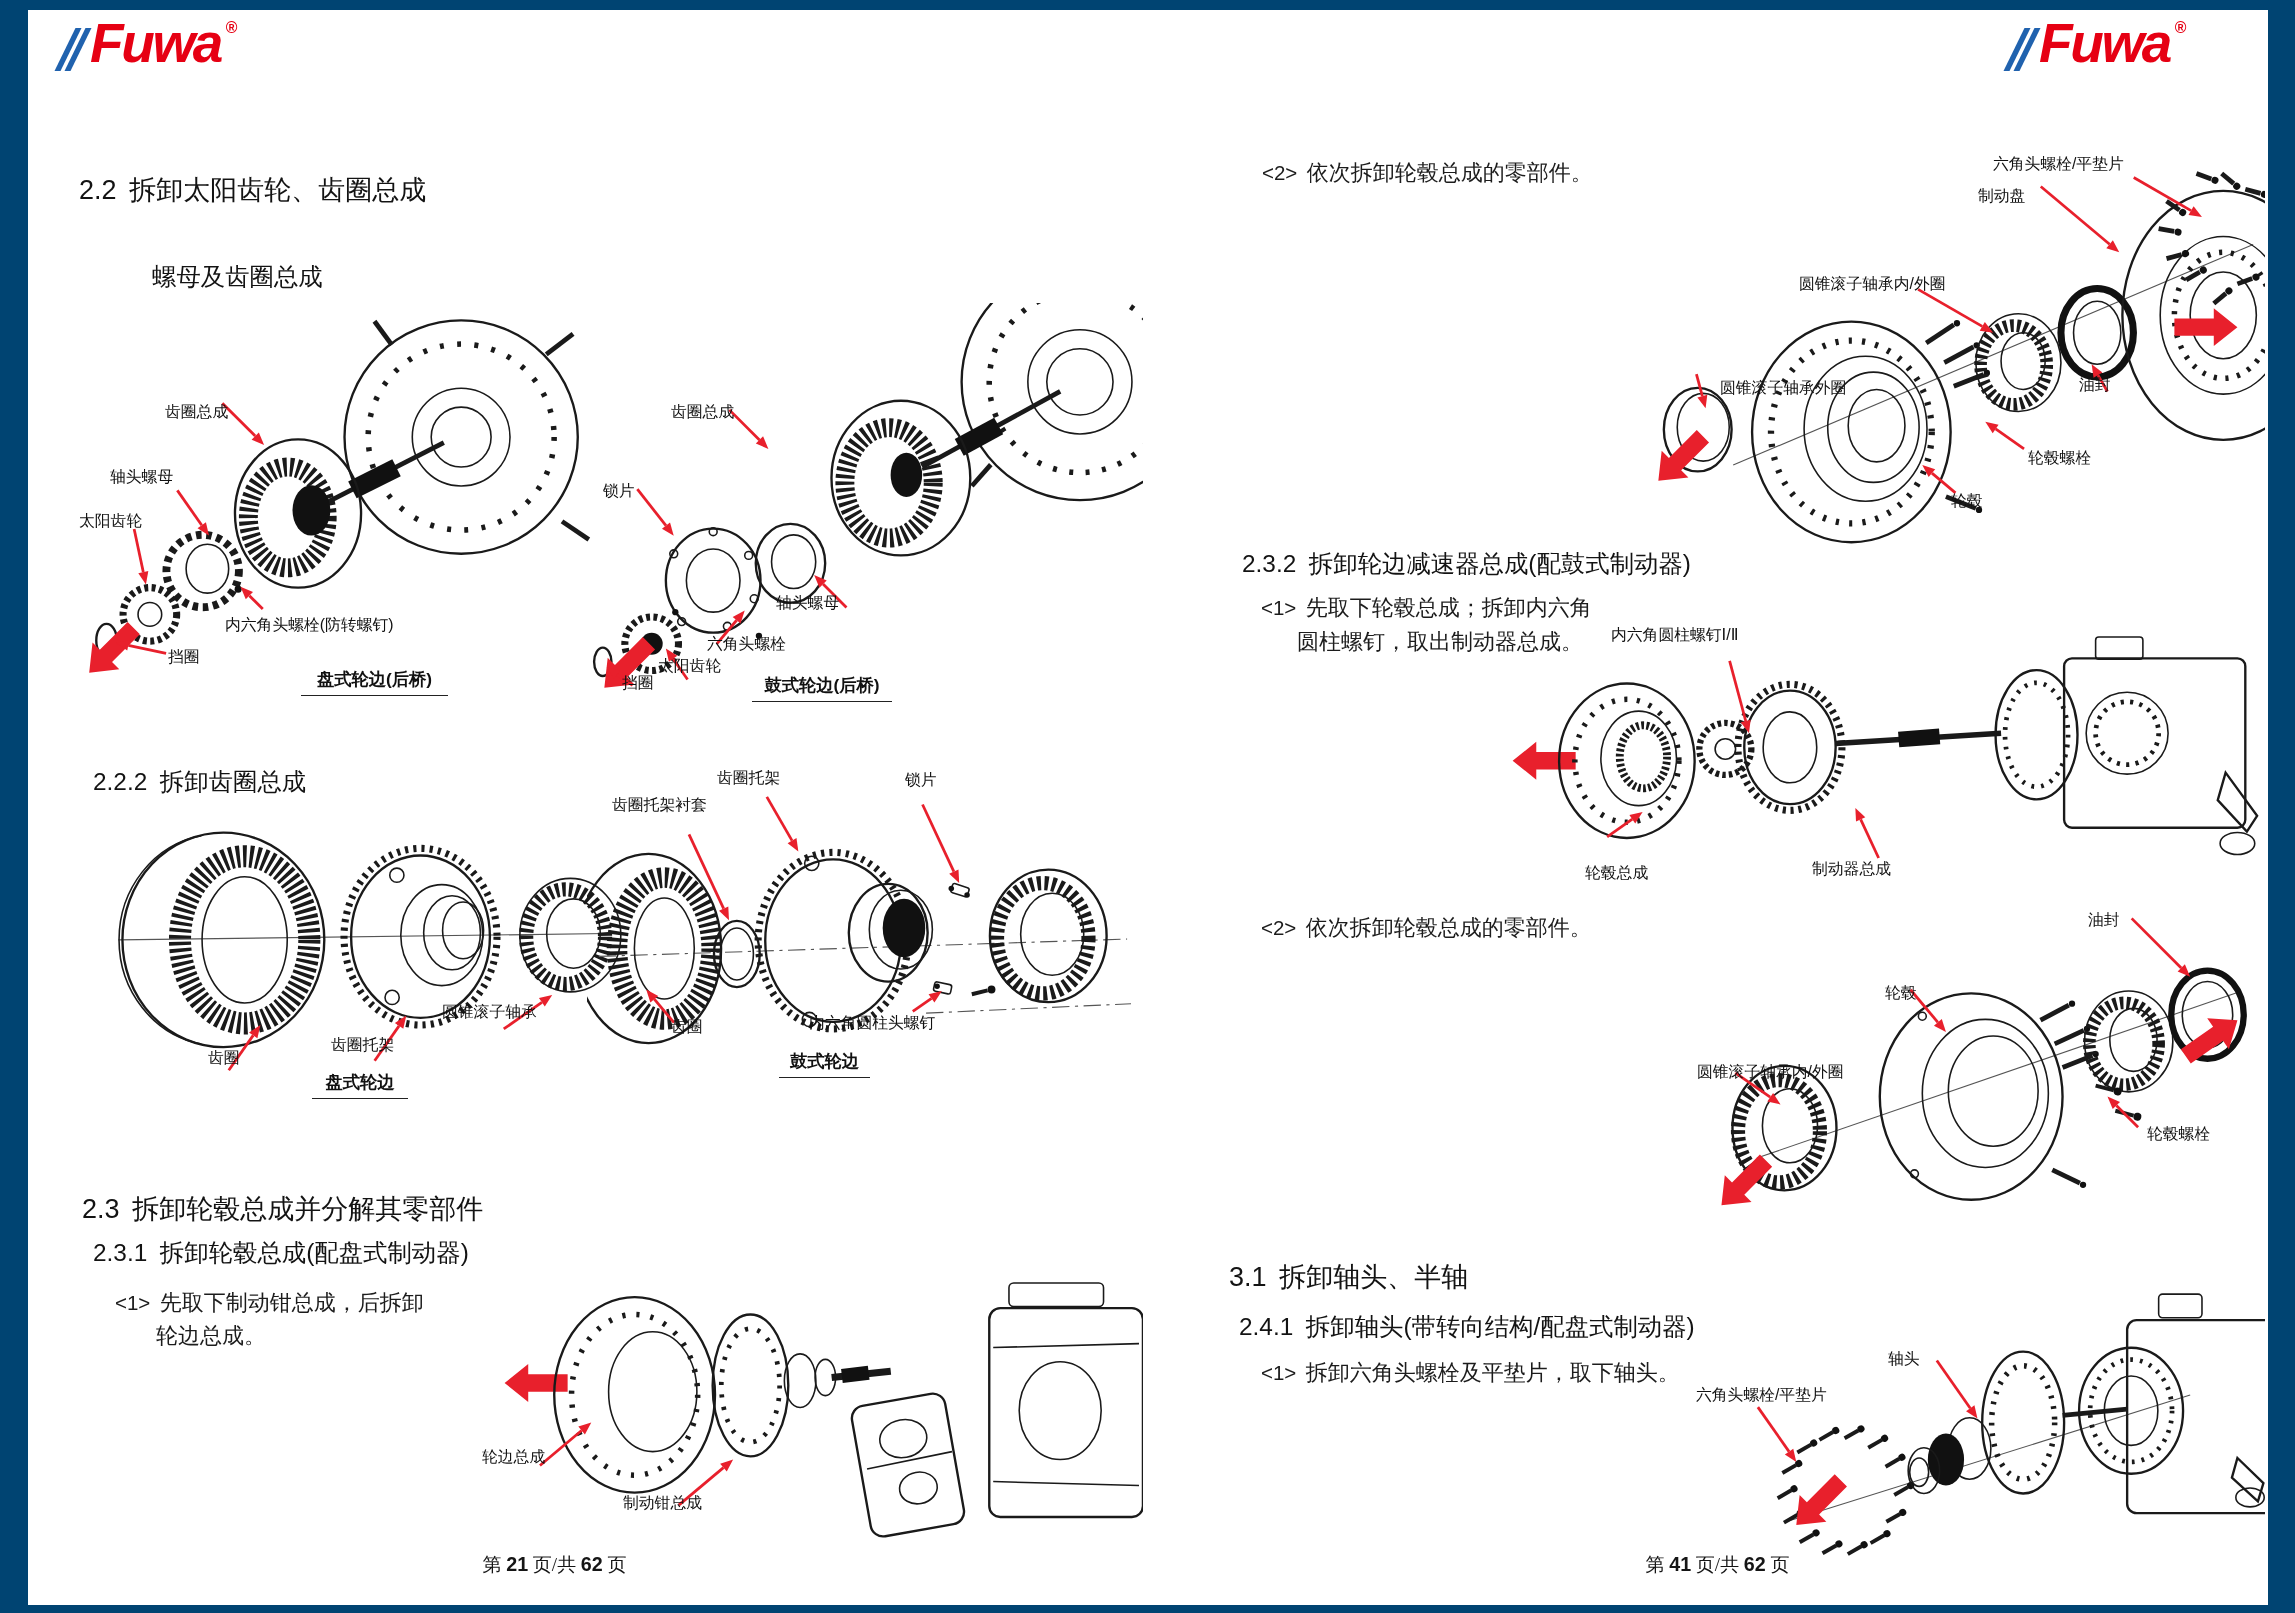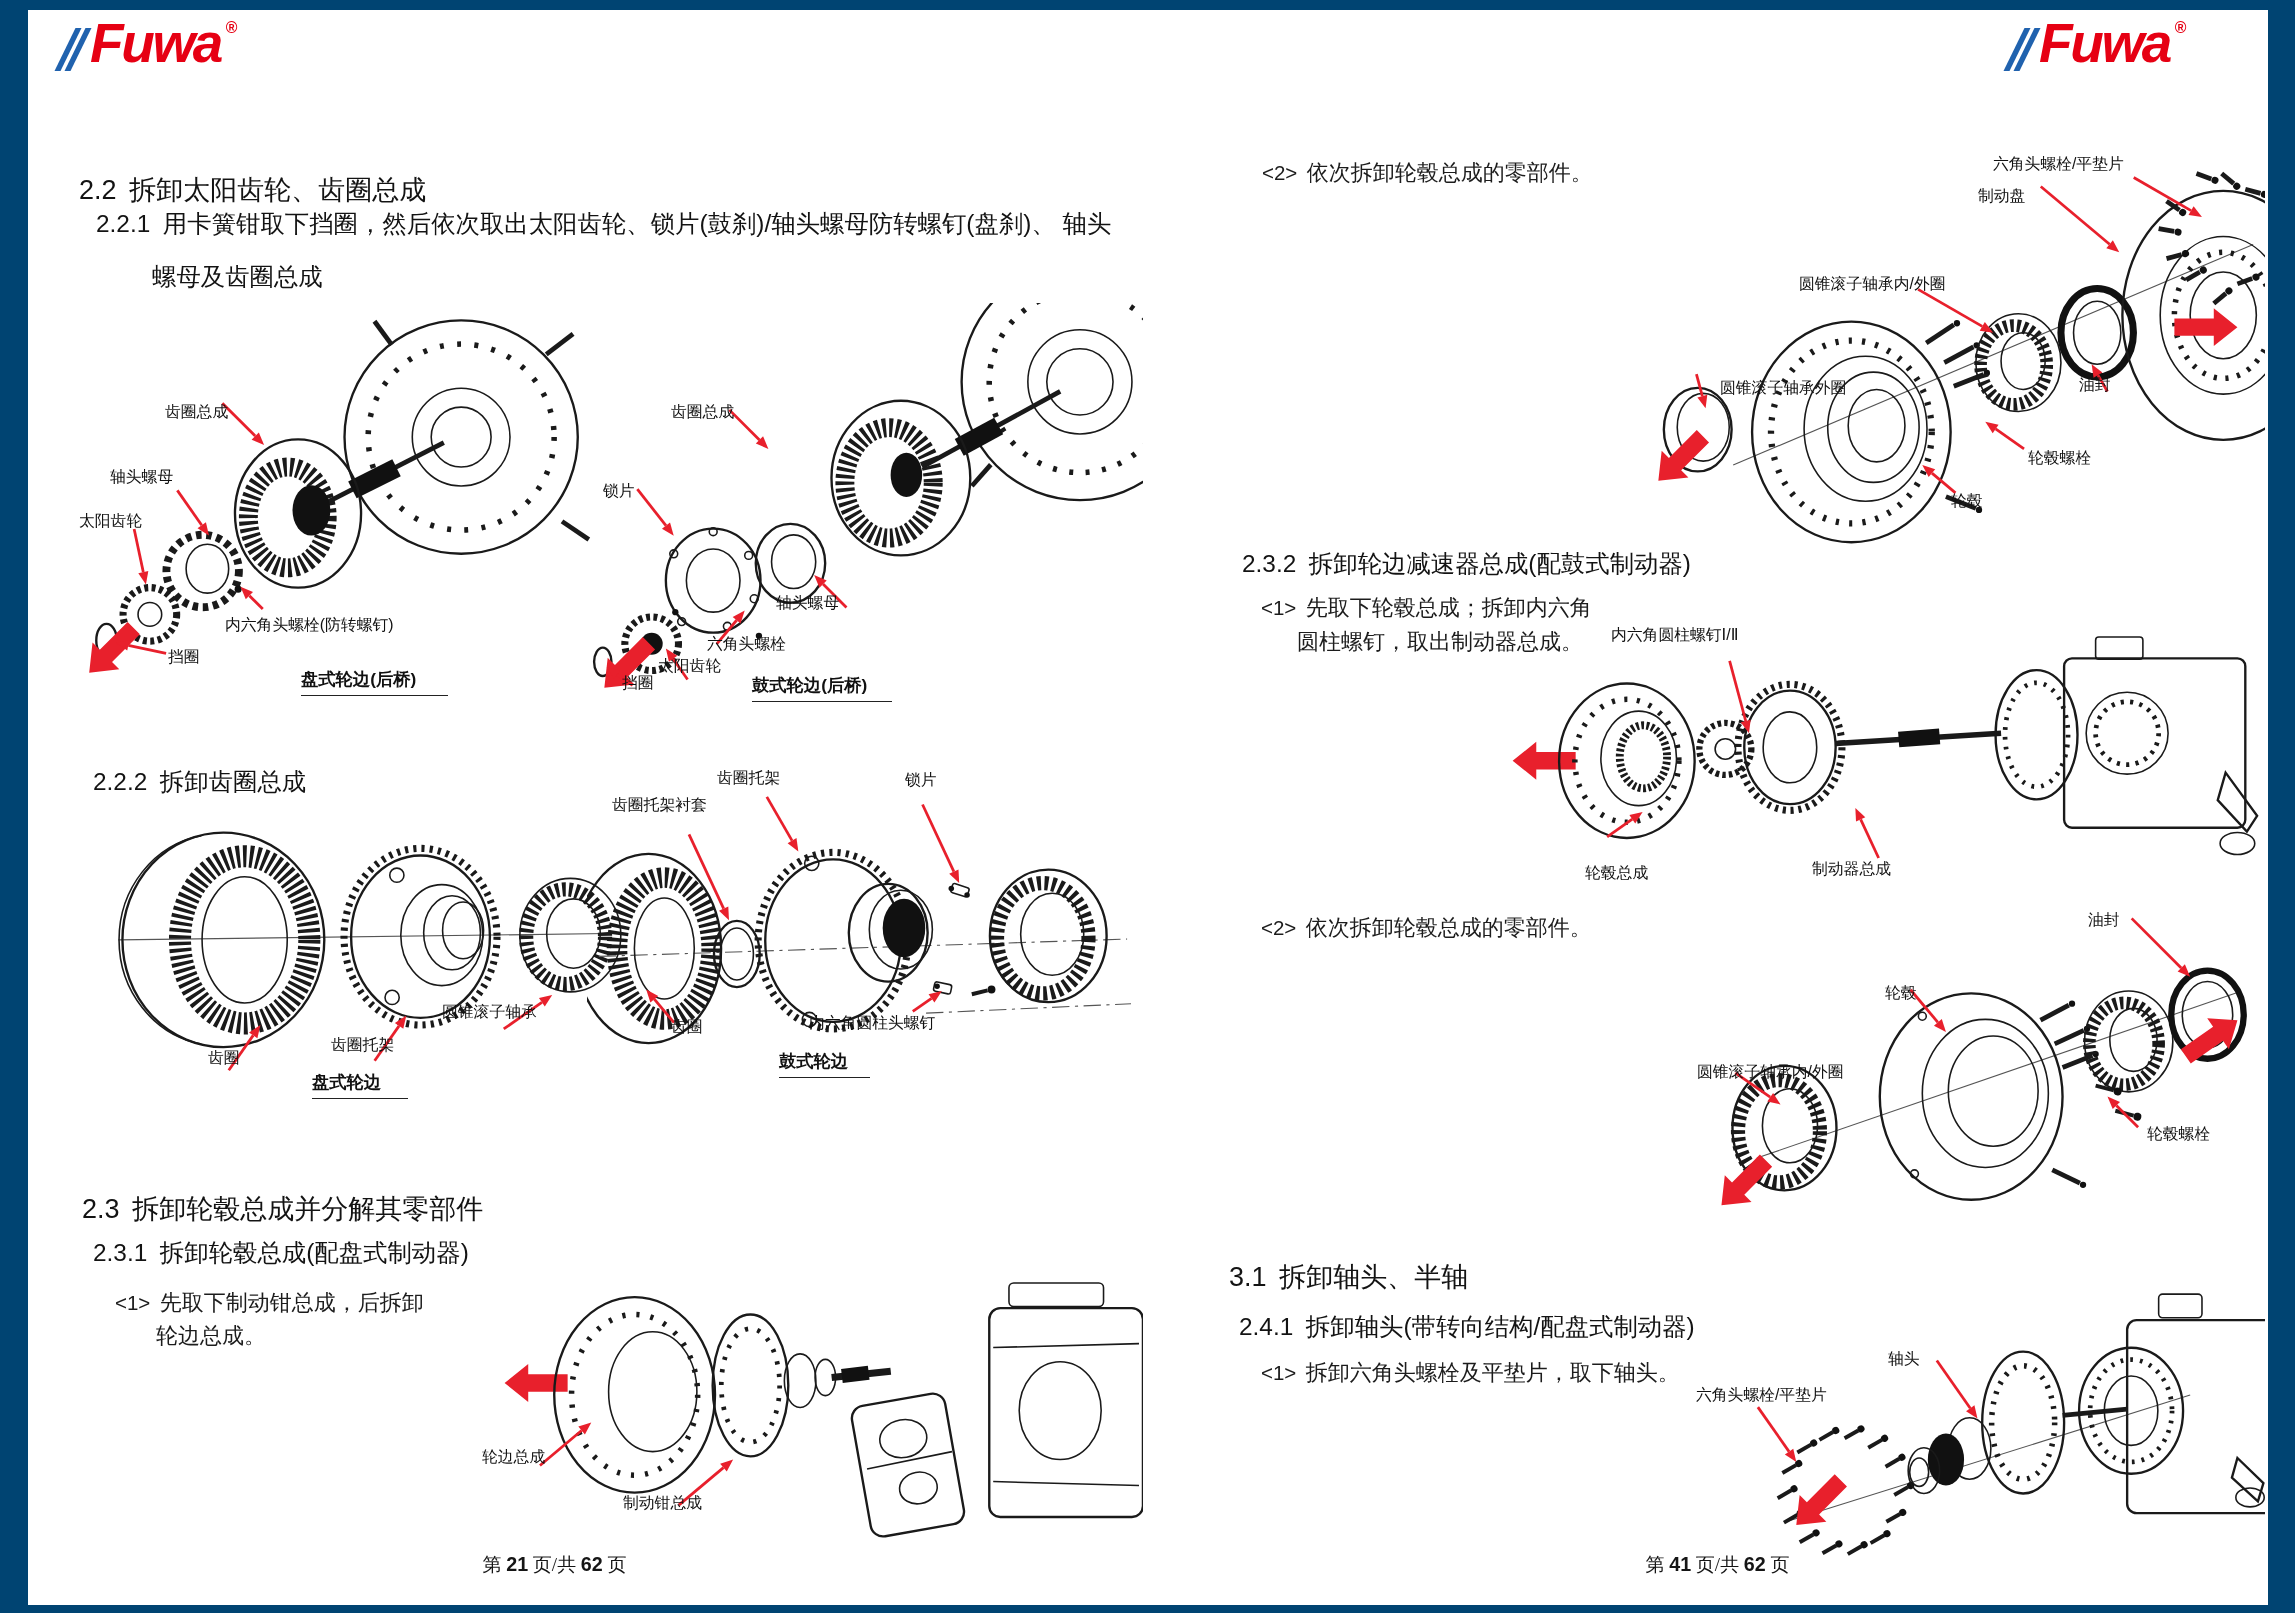--- a/index.html
+++ b/index.html
@@ -17,21 +17,21 @@
   .h-lg{font-size:27px}
   .h-md{font-size:24.4px}
   .h .num{margin-right:12.6px}
   .h .tb{font-weight:normal}
   
   .step{position:absolute;white-space:nowrap;color:#1c1c1c;
         font-family:"Liberation Serif","DejaVu Serif",serif;font-size:22px}
   .step .mk{font-family:"Liberation Sans","DejaVu Sans",sans-serif;font-size:20.5px;margin-right:9.5px}
   
   .lbl{position:absolute;white-space:nowrap;font-weight:normal;font-size:15.8px;color:#111}
-  .cap{position:absolute;font-weight:bold;font-size:17.3px;color:#111;
+  .cap{position:absolute;text-align:center;font-weight:bold;font-size:17.3px;color:#111;
        border-bottom:1.6px solid #222;padding-bottom:3.9px;white-space:nowrap}
   
   .footer{position:absolute;text-align:center;font-family:"Liberation Serif","DejaVu Serif",serif;
           font-size:19px;color:#151515}
   .footer b{font-family:"Liberation Sans","DejaVu Sans",sans-serif;font-size:19.7px;margin:0 4.7px}
   
   .diag{position:absolute}
   .diag svg{display:block}
   .ol{fill:none;stroke:#1a1a1a;stroke-width:3}
   .ol2{fill:none;stroke:#1a1a1a;stroke-width:2}
@@ -64,23 +64,20 @@
         <i></i>
         <i></i>
       </span>
     <span class="logo-text">Fuwa</span>
     <span class="logo-reg">®</span>
   </div>
 
   <div class="h h-lg" style="left:79px;top:172px">
     <span class="num">2.2</span><span>拆卸太阳齿轮、齿圈总成</span>
   </div>
-  <div class="h h-md" style="left:96px;top:208px">
-    <span class="num">2.2.1</span><span>用卡簧钳取下挡圈，然后依次取出太阳齿轮、锁片(鼓刹)/轴头螺母防转螺钉(盘刹)、 轴头</span>
-  </div>
   <div class="h h-md" style="left:152px;top:261px">
     <span>螺母及齿圈总成</span>
   </div>
 
   <div class="diag" style="left:75px;top:299px">
     <svg width="528" height="418" viewBox="0 0 670 530">
       <g>
         <circle class="ol" cx="490" cy="175" r="148"></circle>
         <circle class="tin" cx="490" cy="175" r="118" stroke-width="7" stroke-dasharray="5 17"></circle>
         <circle class="ol2" cx="490" cy="175" r="62"></circle>

